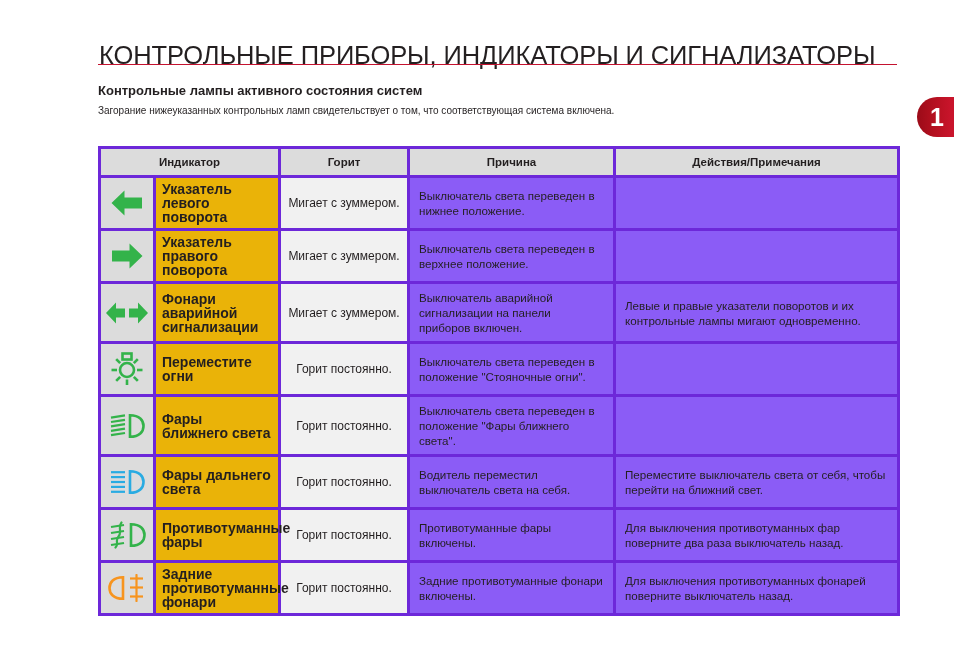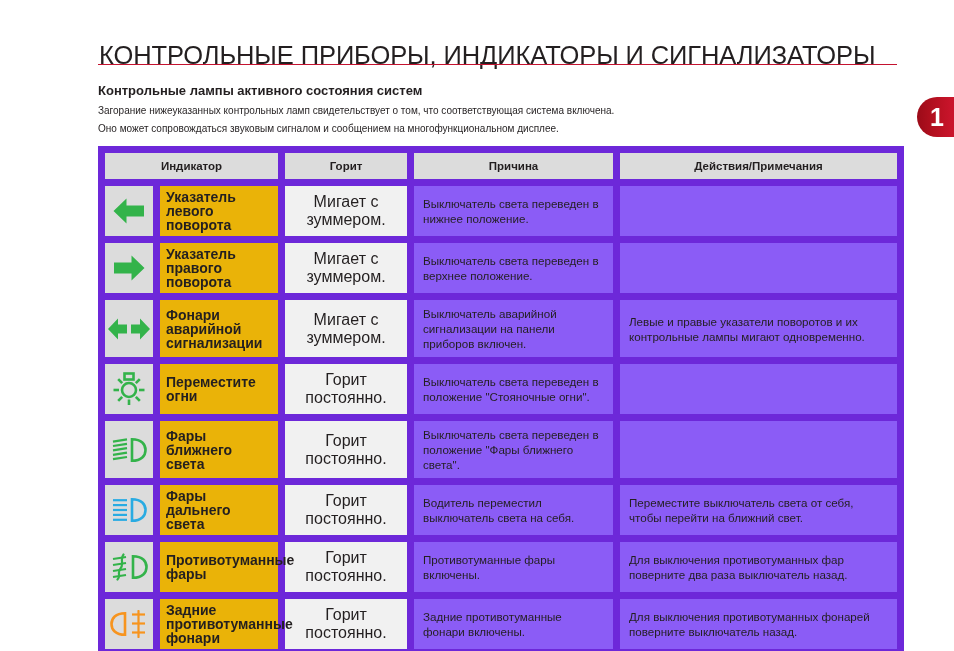--- a/index.html
+++ b/index.html
@@ -104,21 +104,21 @@
     table-layout: fixed;
   }
   .lamp-table col.c-icon  { width: 55px; }
   .lamp-table col.c-name  { width: 125px; }
   .lamp-table col.c-state { width: 129px; }
   .lamp-table col.c-cause { width: 206px; }
   .lamp-table col.c-note  { width: 284px; }
 
   .lamp-table th,
   .lamp-table td {
-    border: 7px solid #6d28d9;
+    border: 3px solid #6d28d9;
     vertical-align: middle;
     padding: 0;
   }
 
   .lamp-table thead th {
     height: 26px;
     background: #dcdcdc;
     font-size: 11.5px;
     font-weight: bold;
     text-align: center;
@@ -135,21 +135,21 @@
     text-align: left;
     font-size: 14px;
     font-weight: bold;
     line-height: 14px;
     padding: 4px 6px;
     color: #231f20;
   }
   td.cell-state {
     background: #f1f1f1;
     text-align: center;
-    font-size: 16px;
+    font-size: 12px;
     color: #231f20;
     padding: 4px 6px;
   }
   td.cell-cause,
   td.cell-note {
     background: #8b5cf6;
     text-align: left;
     font-size: 11.6px;
     line-height: 15px;
     color: #231f20;
@@ -173,21 +173,20 @@
   <h1 class="page-title">КОНТРОЛЬНЫЕ ПРИБОРЫ, ИНДИКАТОРЫ И СИГНАЛИЗАТОРЫ</h1>
   <div class="title-rule"></div>
 
   <div class="chapter-tab">
     <span class="chapter-tab-number">1</span>
   </div>
 
   <div class="intro">
     <p class="intro-heading">Контрольные лампы активного состояния систем</p>
     <p class="intro-line">Загорание нижеуказанных контрольных ламп свидетельствует о том, что соответствующая система включена.</p>
-    <p class="intro-line">Оно может сопровождаться звуковым сигналом и сообщением на многофункциональном дисплее.</p>
   </div>
 
   <table class="lamp-table">
     <colgroup>
       <col class="c-icon">
         <col class="c-name">
         <col class="c-state">
         <col class="c-cause">
         <col class="c-note">
     </colgroup>

